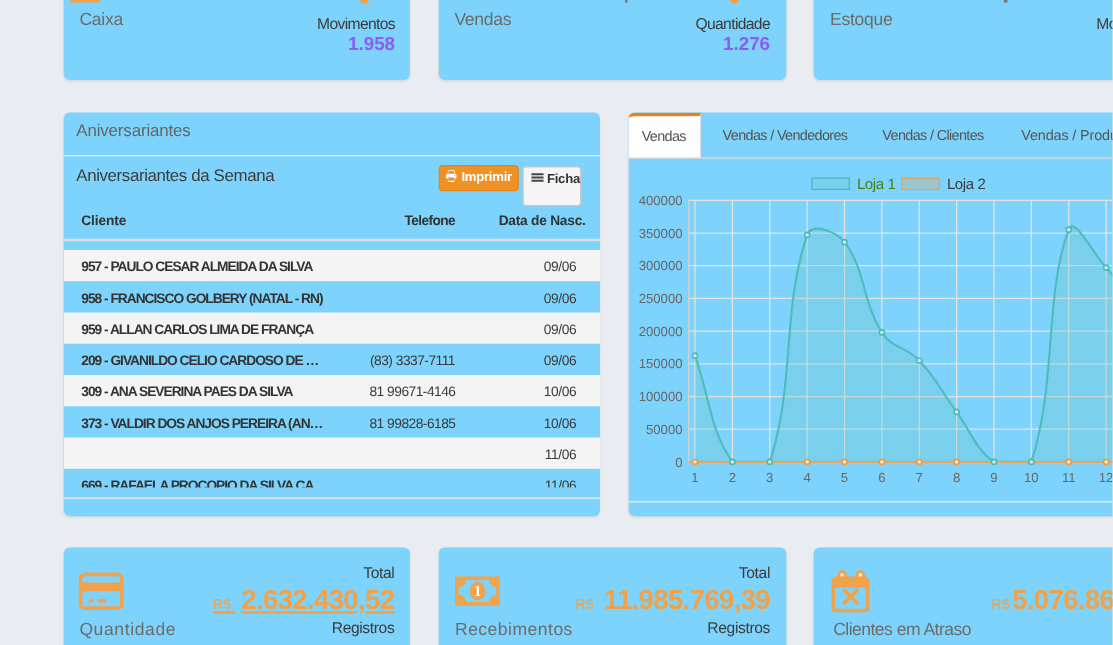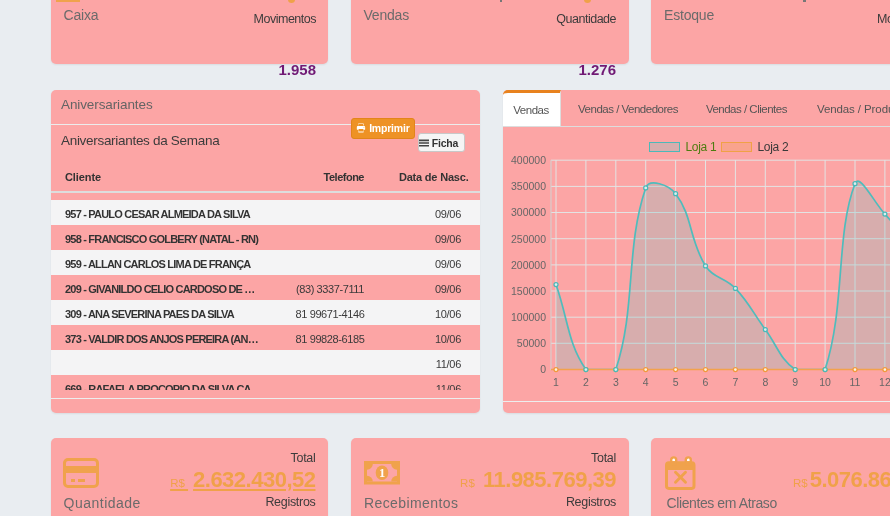--- a/index.html
+++ b/index.html
@@ -1,20 +1,20 @@
 <!DOCTYPE html>
 <html><head><meta charset="utf-8"><style>
 * { margin:0; padding:0; box-sizing:border-box; }
 html,body { width:890px; height:516px; overflow:hidden; }
 body { background:#e9edf1; font-family:"Liberation Sans",sans-serif; position:relative; }
-.card { position:absolute; background:#fca5a5; border-radius:5px; box-shadow:0 1px 2px rgba(0,0,0,0.07); }
+.card { position:absolute; background:#7dd3fc; border-radius:5px; box-shadow:0 1px 2px rgba(0,0,0,0.07); }
 .abs { position:absolute; }
 .ttl { font-size:14px; color:#6b6b6b; letter-spacing:-0.2px; white-space:nowrap; }
 .lbl { font-size:12.5px; color:#3c3c3c; letter-spacing:-0.5px; white-space:nowrap;margin-left:16px; }
-.grn { font-size:15px; font-weight:bold; color:#701a75;margin-top:34px; }
+.grn { font-size:15px; font-weight:bold; color:#8b5cf6; }
 .rt { text-align:right; }
 .val { font-size:22px; font-weight:bold; color:#f0a149; letter-spacing:-0.5px; white-space:nowrap; }
 .val .rs { font-size:11.5px; font-weight:normal; letter-spacing:0; margin-right:5px; }
 .val3 .rs { margin-right:2px; }
 .tab { position:absolute; top:0; height:36px; line-height:38px; font-size:11.5px; color:#555; letter-spacing:-0.5px; white-space:nowrap; }
 .ctr { transform:translateX(-50%); }
 </style></head>
 <body>
 
 <div class="card" style="left:51px;top:-48px;width:277px;height:112px;"></div>
@@ -32,25 +32,25 @@
 <div class="abs" style="left:56px;top:0;width:24px;height:2px;background:#f0a24c;"></div>
 <div class="abs" style="left:287.5px;top:-2px;width:7px;height:5px;border-radius:0 0 5px 5px;background:#f0a149;"></div>
 <div class="abs" style="left:584px;top:-2px;width:7px;height:5px;border-radius:0 0 5px 5px;background:#f0a149;"></div>
 <div class="abs" style="left:499.5px;top:0;width:2px;height:1.5px;background:#777;"></div>
 <div class="abs" style="left:802.5px;top:0;width:3px;height:1.5px;background:#777;"></div>
 
 <div class="card" style="left:51px;top:90px;width:429px;height:323px;">
   <div class="abs" style="left:10px;top:7.1px;font-size:13.5px;color:#646464;letter-spacing:-0.1px;white-space:nowrap;">Aniversariantes</div>
   <div class="abs" style="left:0;top:34.3px;width:429px;height:1px;background:#ececec;"></div>
   <div class="abs" style="left:10px;top:43px;font-size:13.5px;color:#3c3c3c;letter-spacing:-0.3px;">Aniversariantes da Semana</div>
-  <div class="abs" style="left:300px;top:28px;width:64px;height:21px;background:#ee9225;border:1px solid #e2851a;border-radius:3px;color:#fff;font-size:10.5px;font-weight:bold;text-align:center;line-height:19px;letter-spacing:-0.2px;">
+  <div class="abs" style="left:300px;top:42px;width:64px;height:21px;background:#ee9225;border:1px solid #e2851a;border-radius:3px;color:#fff;font-size:10.5px;font-weight:bold;text-align:center;line-height:19px;letter-spacing:-0.2px;">
     <svg width="10" height="10" viewBox="0 0 512 512" style="vertical-align:-1px;">
         <path fill="#fff" d="M128 32h256v96h32V48l-48-48H144c-17 0-32 14-32 32v96h16V32zm288 128H96c-35 0-64 29-64 64v112c0 18 15 32 32 32h48v112c0 18 15 32 32 32h224c17 0 32-14 32-32V368h48c17 0 32-14 32-32V224c0-35-29-64-64-64zm-32 304H128v-144h256v144zm32-208a24 24 0 1 1 0-48 24 24 0 0 1 0 48z" transform="scale(0.95) translate(12,0)"></path>
       </svg> Imprimir</div>
-  <div class="abs" style="left:367px;top:43px;width:47px;height:19px;background:#f5f5f5;border:1px solid #c8c8c8;border-radius:3px;color:#333;font-size:10.5px;font-weight:bold;text-align:left;line-height:19px;letter-spacing:-0.2px;">
+  <div class="abs" style="left:367px;top:43px;width:47px;height:32px;background:#f5f5f5;border:1px solid #c8c8c8;border-radius:3px;color:#333;font-size:10.5px;font-weight:bold;text-align:right;line-height:19px;letter-spacing:-0.2px;">
     <svg width="10" height="10" viewBox="0 0 512 512" style="vertical-align:-1px;">
         <path fill="#444" d="M0 80h512v80H0V80zm0 136h512v80H0v-80zm0 136h512v80H0v-80z"></path>
       </svg> Ficha</div>
   <div class="abs" style="left:14px;top:80.7px;font-size:11px;font-weight:bold;color:#333;letter-spacing:-0.1px;">Cliente</div>
   <div class="abs" style="left:247.8px;top:80.7px;width:90px;text-align:center;font-size:11px;font-weight:bold;color:#333;letter-spacing:-0.5px;">Telefone</div>
   <div class="abs" style="right:11.5px;top:80.7px;font-size:11px;font-weight:bold;color:#333;letter-spacing:-0.2px;">Data de Nasc.</div>
   <div class="abs" style="left:0px;top:101.2px;width:429px;height:2px;background:#ddd;"></div>
   <div class="abs" style="left:0;top:110px;width:429px;height:190px;overflow:hidden;">
 <div class="tr odd">
         <span class="cn">957 - PAULO CESAR ALMEIDA DA SILVA</span>

